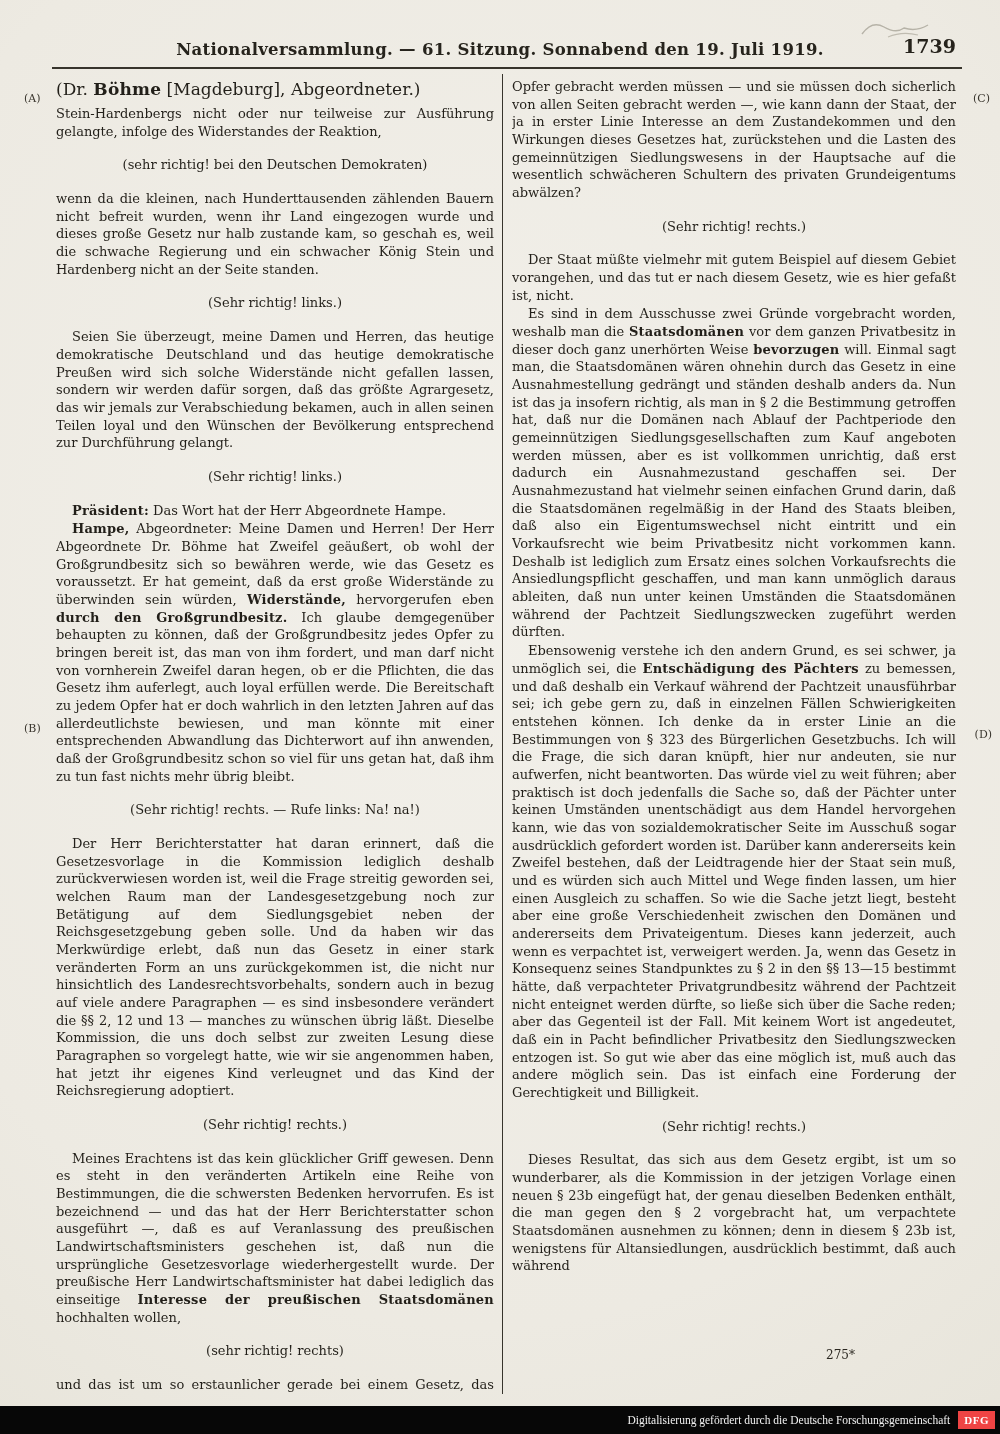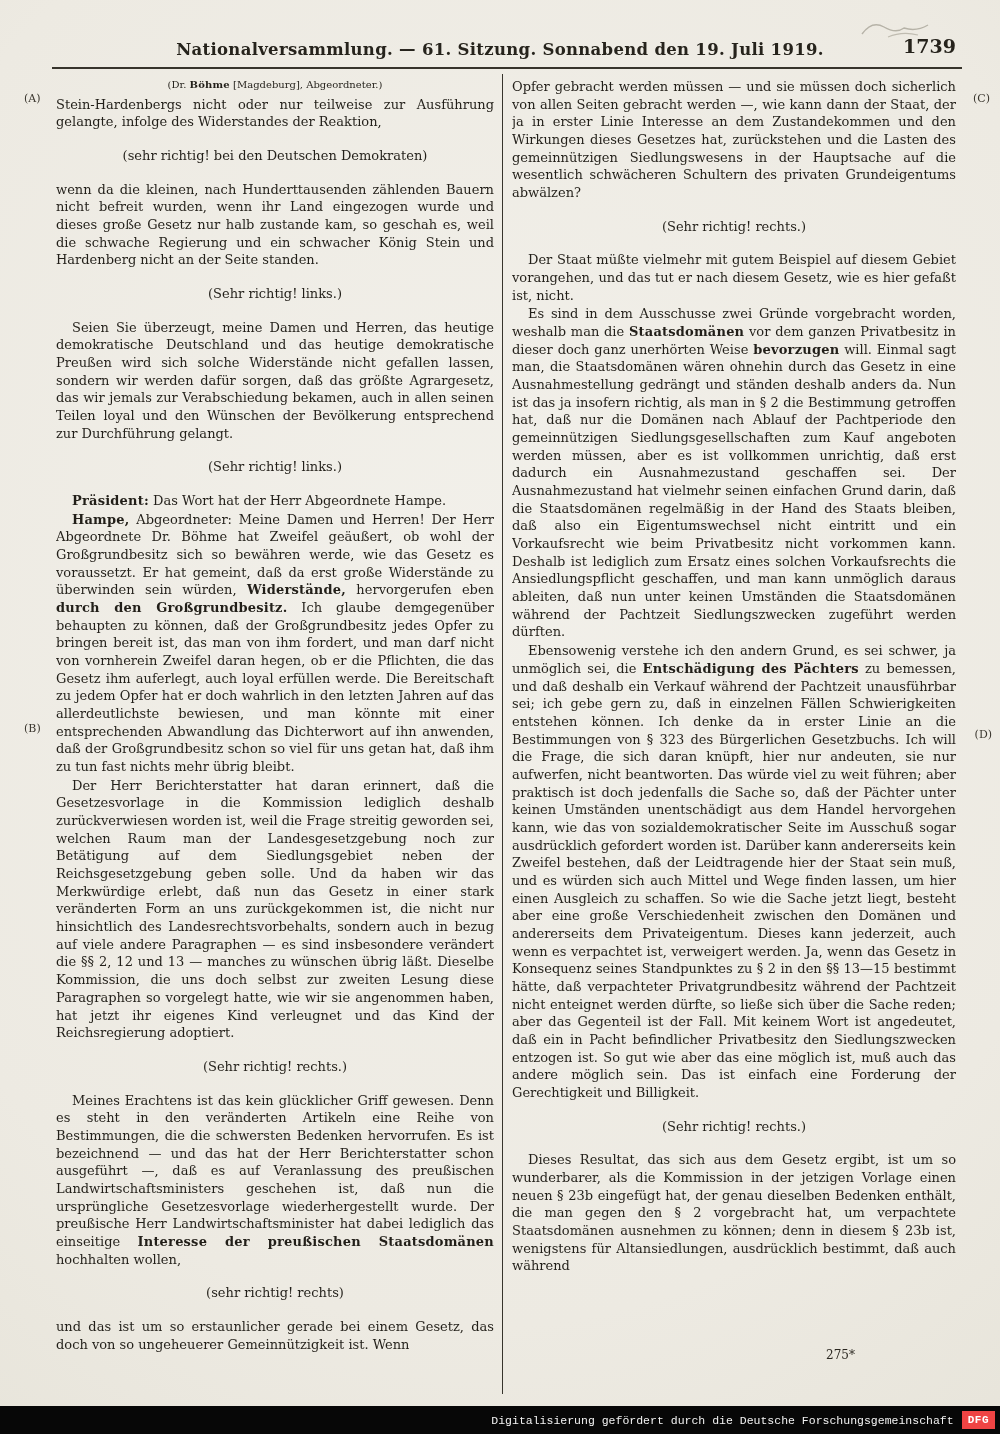--- a/index.html
+++ b/index.html
@@ -52,31 +52,31 @@
   .col-right { left: 512px; width: 444px; }
   .col-divider {
     position: absolute; left: 502px; top: 74px; height: 1320px;
     border-left: 1.5px solid #37342c;
   }
 
   .para { margin: 0 0 1px 0; }
   .para.body { text-indent: 16px; }
   .para.body-noindent { text-indent: 0; }
   .para.stage { text-align: center; text-indent: 0; margin: 16px 0; }
-  .para.head-note { text-align: center; font-size: 10px; margin: 0 0 4px 0; }
+  .para.head-note { font-size: 17px; margin: 0 0 4px 0; }
   .b { font-weight: bold; letter-spacing: 0.2px; }
 
   .sheet-sig { position: absolute; left: 826px; top: 1348px; font-size: 12px; color: #2a2720; }
 
   .footer-bar {
     position: absolute; left: 0; right: 0; bottom: 0; height: 28px;
     background: #070707;
     display: flex; align-items: center; justify-content: flex-end;
     gap: 8px; padding-right: 5px;
-    font-family: Liberation Mono, monospace;
+    font-family: Liberation Serif, serif;
   }
   .notice { color: #f2f2f2; font-size: 11.5px; }
   .dfg {
     background: #ef4444; color: #ffffff; font-weight: bold;
     font-size: 11px; padding: 3px 6px; letter-spacing: 0.5px;
   }
 </style>
 </head>
 <body>
 
@@ -99,20 +99,21 @@
   <div class="col col-left">
       <p class="para head-note"><span>(Dr. </span><span class="b">Böhme</span><span> [Magdeburg], Abgeordneter.)</span></p>
       <p class="para body-noindent"><span>Stein-Hardenbergs nicht oder nur teilweise zur Ausführung gelangte, infolge des Widerstandes der Reaktion,</span></p>
       <p class="para stage"><span>(sehr richtig! bei den Deutschen Demokraten)</span></p>
       <p class="para body-noindent"><span>wenn da die kleinen, nach Hunderttausenden zählenden Bauern nicht befreit wurden, wenn ihr Land eingezogen wurde und dieses große Gesetz nur halb zustande kam, so geschah es, weil die schwache Regierung und ein schwacher König Stein und Hardenberg nicht an der Seite standen.</span></p>
       <p class="para stage"><span>(Sehr richtig! links.)</span></p>
       <p class="para body"><span>Seien Sie überzeugt, meine Damen und Herren, das heutige demokratische Deutschland und das heutige demokratische Preußen wird sich solche Widerstände nicht gefallen lassen, sondern wir werden dafür sorgen, daß das größte Agrargesetz, das wir jemals zur Verabschiedung bekamen, auch in allen seinen Teilen loyal und den Wünschen der Bevölkerung entsprechend zur Durchführung gelangt.</span></p>
       <p class="para stage"><span>(Sehr richtig! links.)</span></p>
       <p class="para body"><span class="b">Präsident:</span><span> Das Wort hat der Herr Abgeordnete Hampe.</span></p>
       <p class="para body"><span class="b">Hampe,</span><span> Abgeordneter: Meine Damen und Herren! Der Herr Abgeordnete Dr. Böhme hat Zweifel geäußert, ob wohl der Großgrundbesitz sich so bewähren werde, wie das Gesetz es voraussetzt. Er hat gemeint, daß da erst große Widerstände zu überwinden sein würden, </span><span class="b">Widerstände,</span><span> hervorgerufen eben </span><span class="b">durch den Großgrundbesitz.</span><span> Ich glaube demgegenüber behaupten zu können, daß der Großgrundbesitz jedes Opfer zu bringen bereit ist, das man von ihm fordert, und man darf nicht von vornherein Zweifel daran hegen, ob er die Pflichten, die das Gesetz ihm auferlegt, auch loyal erfüllen werde. Die Bereitschaft zu jedem Opfer hat er doch wahrlich in den letzten Jahren auf das allerdeutlichste bewiesen, und man könnte mit einer entsprechenden Abwandlung das Dichterwort auf ihn anwenden, daß der Großgrundbesitz schon so viel für uns getan hat, daß ihm zu tun fast nichts mehr übrig bleibt.</span></p>
+      <p class="para stage"><span>(Sehr richtig! rechts. — Rufe links: Na! na!)</span></p>
       <p class="para body"><span>Der Herr Berichterstatter hat daran erinnert, daß die Gesetzesvorlage in die Kommission lediglich deshalb zurückverwiesen worden ist, weil die Frage streitig geworden sei, welchen Raum man der Landesgesetzgebung noch zur Betätigung auf dem Siedlungsgebiet neben der Reichsgesetzgebung geben solle. Und da haben wir das Merkwürdige erlebt, daß nun das Gesetz in einer stark veränderten Form an uns zurückgekommen ist, die nicht nur hinsichtlich des Landesrechtsvorbehalts, sondern auch in bezug auf viele andere Paragraphen — es sind insbesondere verändert die §§ 2, 12 und 13 — manches zu wünschen übrig läßt. Dieselbe Kommission, die uns doch selbst zur zweiten Lesung diese Paragraphen so vorgelegt hatte, wie wir sie angenommen haben, hat jetzt ihr eigenes Kind verleugnet und das Kind der Reichsregierung adoptiert.</span></p>
       <p class="para stage"><span>(Sehr richtig! rechts.)</span></p>
       <p class="para body"><span>Meines Erachtens ist das kein glücklicher Griff gewesen. Denn es steht in den veränderten Artikeln eine Reihe von Bestimmungen, die die schwersten Bedenken hervorrufen. Es ist bezeichnend — und das hat der Herr Berichterstatter schon ausgeführt —, daß es auf Veranlassung des preußischen Landwirtschaftsministers geschehen ist, daß nun die ursprüngliche Gesetzesvorlage wiederhergestellt wurde. Der preußische Herr Landwirtschaftsminister hat dabei lediglich das einseitige </span><span class="b">Interesse der preußischen Staatsdomänen</span><span> hochhalten wollen,</span></p>
       <p class="para stage"><span>(sehr richtig! rechts)</span></p>
       <p class="para body-noindent"><span>und das ist um so erstaunlicher gerade bei einem Gesetz, das doch von so ungeheuerer Gemeinnützigkeit ist. Wenn</span></p>
     </div>
   <div class="col-divider"></div>
   <div class="col col-right">
       <p class="para body-noindent"><span>Opfer gebracht werden müssen — und sie müssen doch sicherlich von allen Seiten gebracht werden —, wie kann dann der Staat, der ja in erster Linie Interesse an dem Zustandekommen und den Wirkungen dieses Gesetzes hat, zurückstehen und die Lasten des gemeinnützigen Siedlungswesens in der Hauptsache auf die wesentlich schwächeren Schultern des privaten Grundeigentums abwälzen?</span></p>
       <p class="para stage"><span>(Sehr richtig! rechts.)</span></p>

